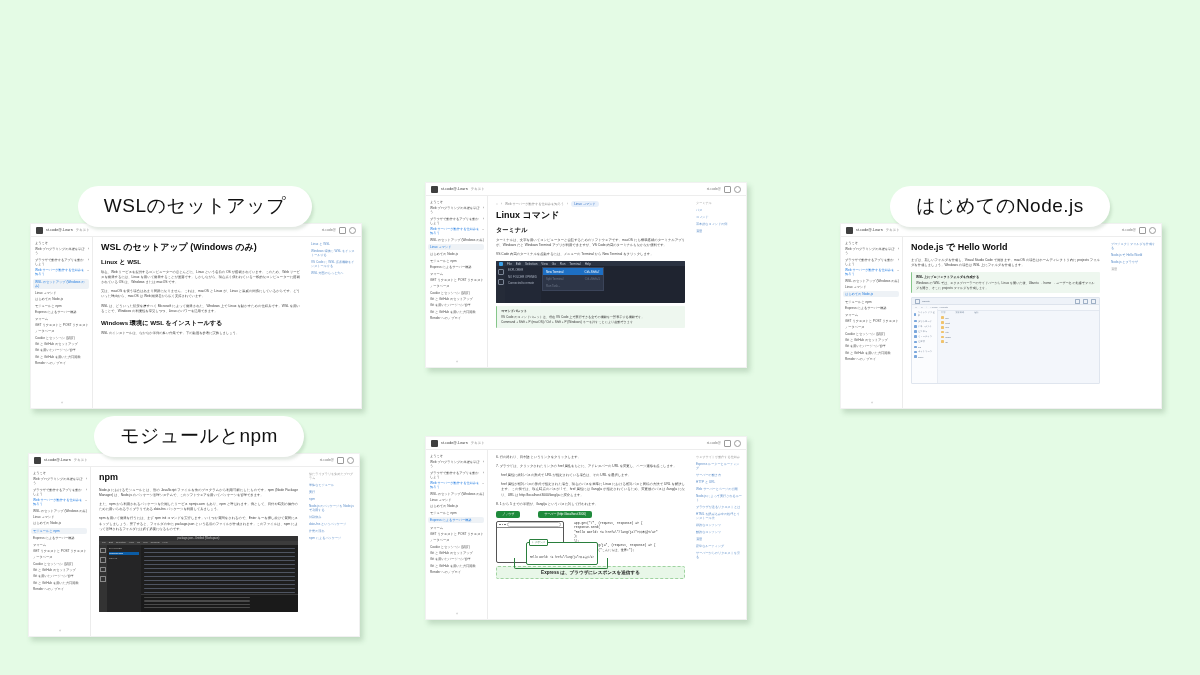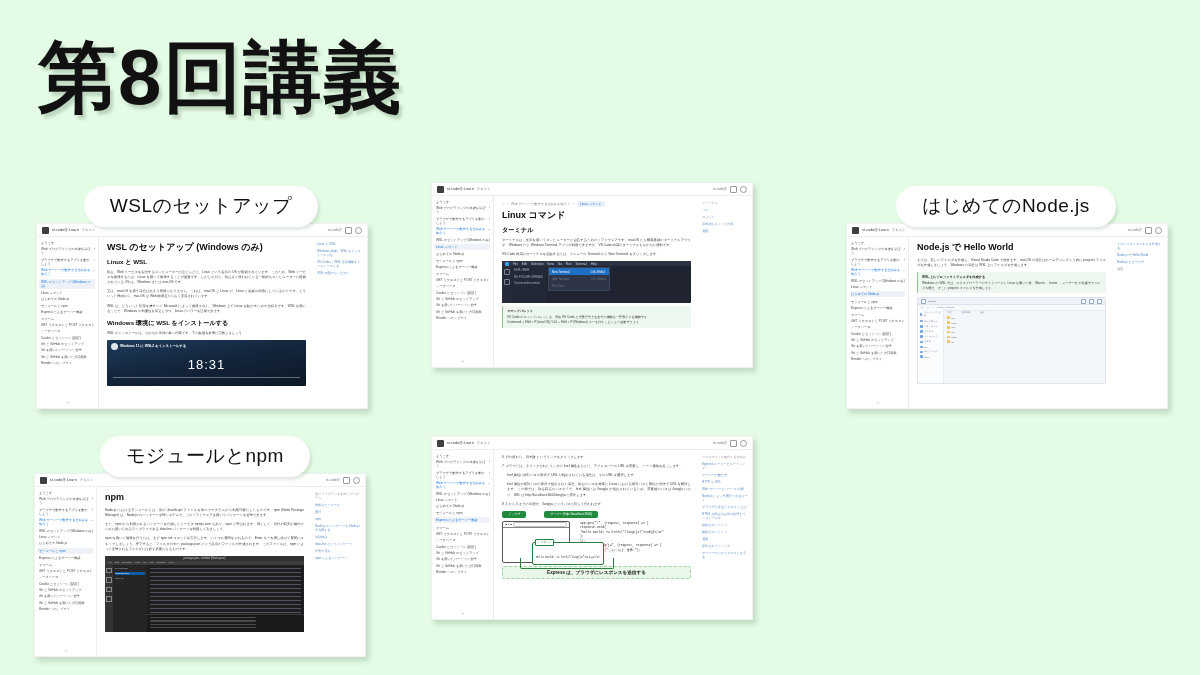--- a/index.html
+++ b/index.html
@@ -15,21 +15,21 @@
   .title{
     position:absolute;left:38px;top:38px;
     font-size:78px;font-weight:700;letter-spacing:2px;
     color:#111111;
     text-shadow:3px 4px 3px rgba(90,120,90,0.28);
     line-height:1.0;
     white-space:nowrap;
   }
 
   
-  .cell{position:absolute;margin-left:6px;}
+  .cell{position:absolute;}
   .pill{
     background:#ffffff;border-radius:999px;
     display:inline-block;
     padding:7px 26px 8px 26px;
     font-size:19px;color:#101010;font-weight:400;
     box-shadow:2px 3px 3px rgba(80,120,80,0.16);
     white-space:nowrap;
     position:relative;z-index:4;
     letter-spacing:0.5px;
   }
@@ -171,21 +171,20 @@
     padding:3px 4px;box-sizing:border-box;
   }
   .callout .ct{font-size:3.2px;font-weight:700;color:#1d1d1d;margin-bottom:2px;}
   .callout .cp{font-size:3.1px;line-height:1.5;color:#3b3b3b;}
 </style>
 </head>
 <body>
 
 <div class="slide">
 
-  <div class="title">第8回講義</div>
 
   <div class="cell" style="left:30px;top:186px;width:330px;">
     <div class="pillwrap">
       <span class="pill">WSLのセットアップ</span>
     </div>
     <div class="shot" style="margin-top:-4px;width:330px;height:184px;">
       <div class="pg">
         <div class="pg-top">
           <span class="logo-sq"></span>
           <span class="brand">st.code@.Learn</span>
@@ -227,26 +226,20 @@
             <div class="sb-foot">«</div>
           </div>
           <div class="main">
             <div class="h1">WSL のセットアップ (Windows のみ)</div>
             <div class="h2">Linux と WSL</div>
             <p class="p">現在、Web サービスを提供するコンピューターのほとんどに、Linux という名前の OS が搭載されています。このため、Web サービスを開発するには、Linux を用いて開発することが重要です。しかしながら、現在広く使われている一般的なコンピューターに搭載されている OS は、Windows または macOS です。</p>
             <p class="p">実は、macOS を使う場合はあまり問題になりません。これは、macOS と Linux が、Linux と親戚の関係にしているからです。どういった理由から、macOS は Web 開発者から広く支持されています。</p>
             <p class="p">WSL は、どういった状況を覆すべく Microsoft によって開発された、Windows 上で Linux を動かすための仕組みです。WSL を用いることで、Windows の利便性を享受しつつ、Linux のパワーを活用できます。</p>
             <div class="h2">Windows 環境に WSL をインストールする</div>
             <p class="p">WSL のインストールは、なかなか手間の多い作業です。下の動画を参考に実施しましょう。</p>
-            <div class="vid">
-              <span class="vdot"></span>
-              <span class="vbar" style="left:13px;">Windows 11 に WSL2 をインストールする</span>
-              <span class="vtime">18:31</span>
-              <span class="vprog"></span>
-            </div>
           </div>
           <div class="toc">
             <div class="toc-i">Linux と WSL</div>
             <div class="toc-i">Windows 環境に WSL をインストールする</div>
             <div class="toc-i">VS Code に WSL 拡張機能をインストールする</div>
             <div class="toc-i">WSL 方面のもっと先へ</div>
           </div>
         </div>
       </div>
     </div>
@@ -504,21 +497,21 @@
             <div class="toc-i">プロジェクトフォルダを作成する</div>
             <div class="toc-i">Node.js で Hello World</div>
             <div class="toc-i">Node.js とブラウザ</div>
             <div class="toc-i t">演習</div>
           </div>
         </div>
       </div>
     </div>
   </div>
 
-  <div class="cell" style="left:28px;top:436px;width:342px;">
+  <div class="cell" style="left:28px;top:416px;width:342px;">
     <div class="pillwrap">
       <span class="pill">モジュールとnpm</span>
     </div>
     <div class="shot" style="margin-top:-4px;width:330px;height:182px;">
       <div class="pg">
         <div class="pg-top">
           <span class="logo-sq"></span>
           <span class="brand">st.code@.Learn</span>
           <span class="navtxt">テキスト</span>
           <span class="pg-top-right">

